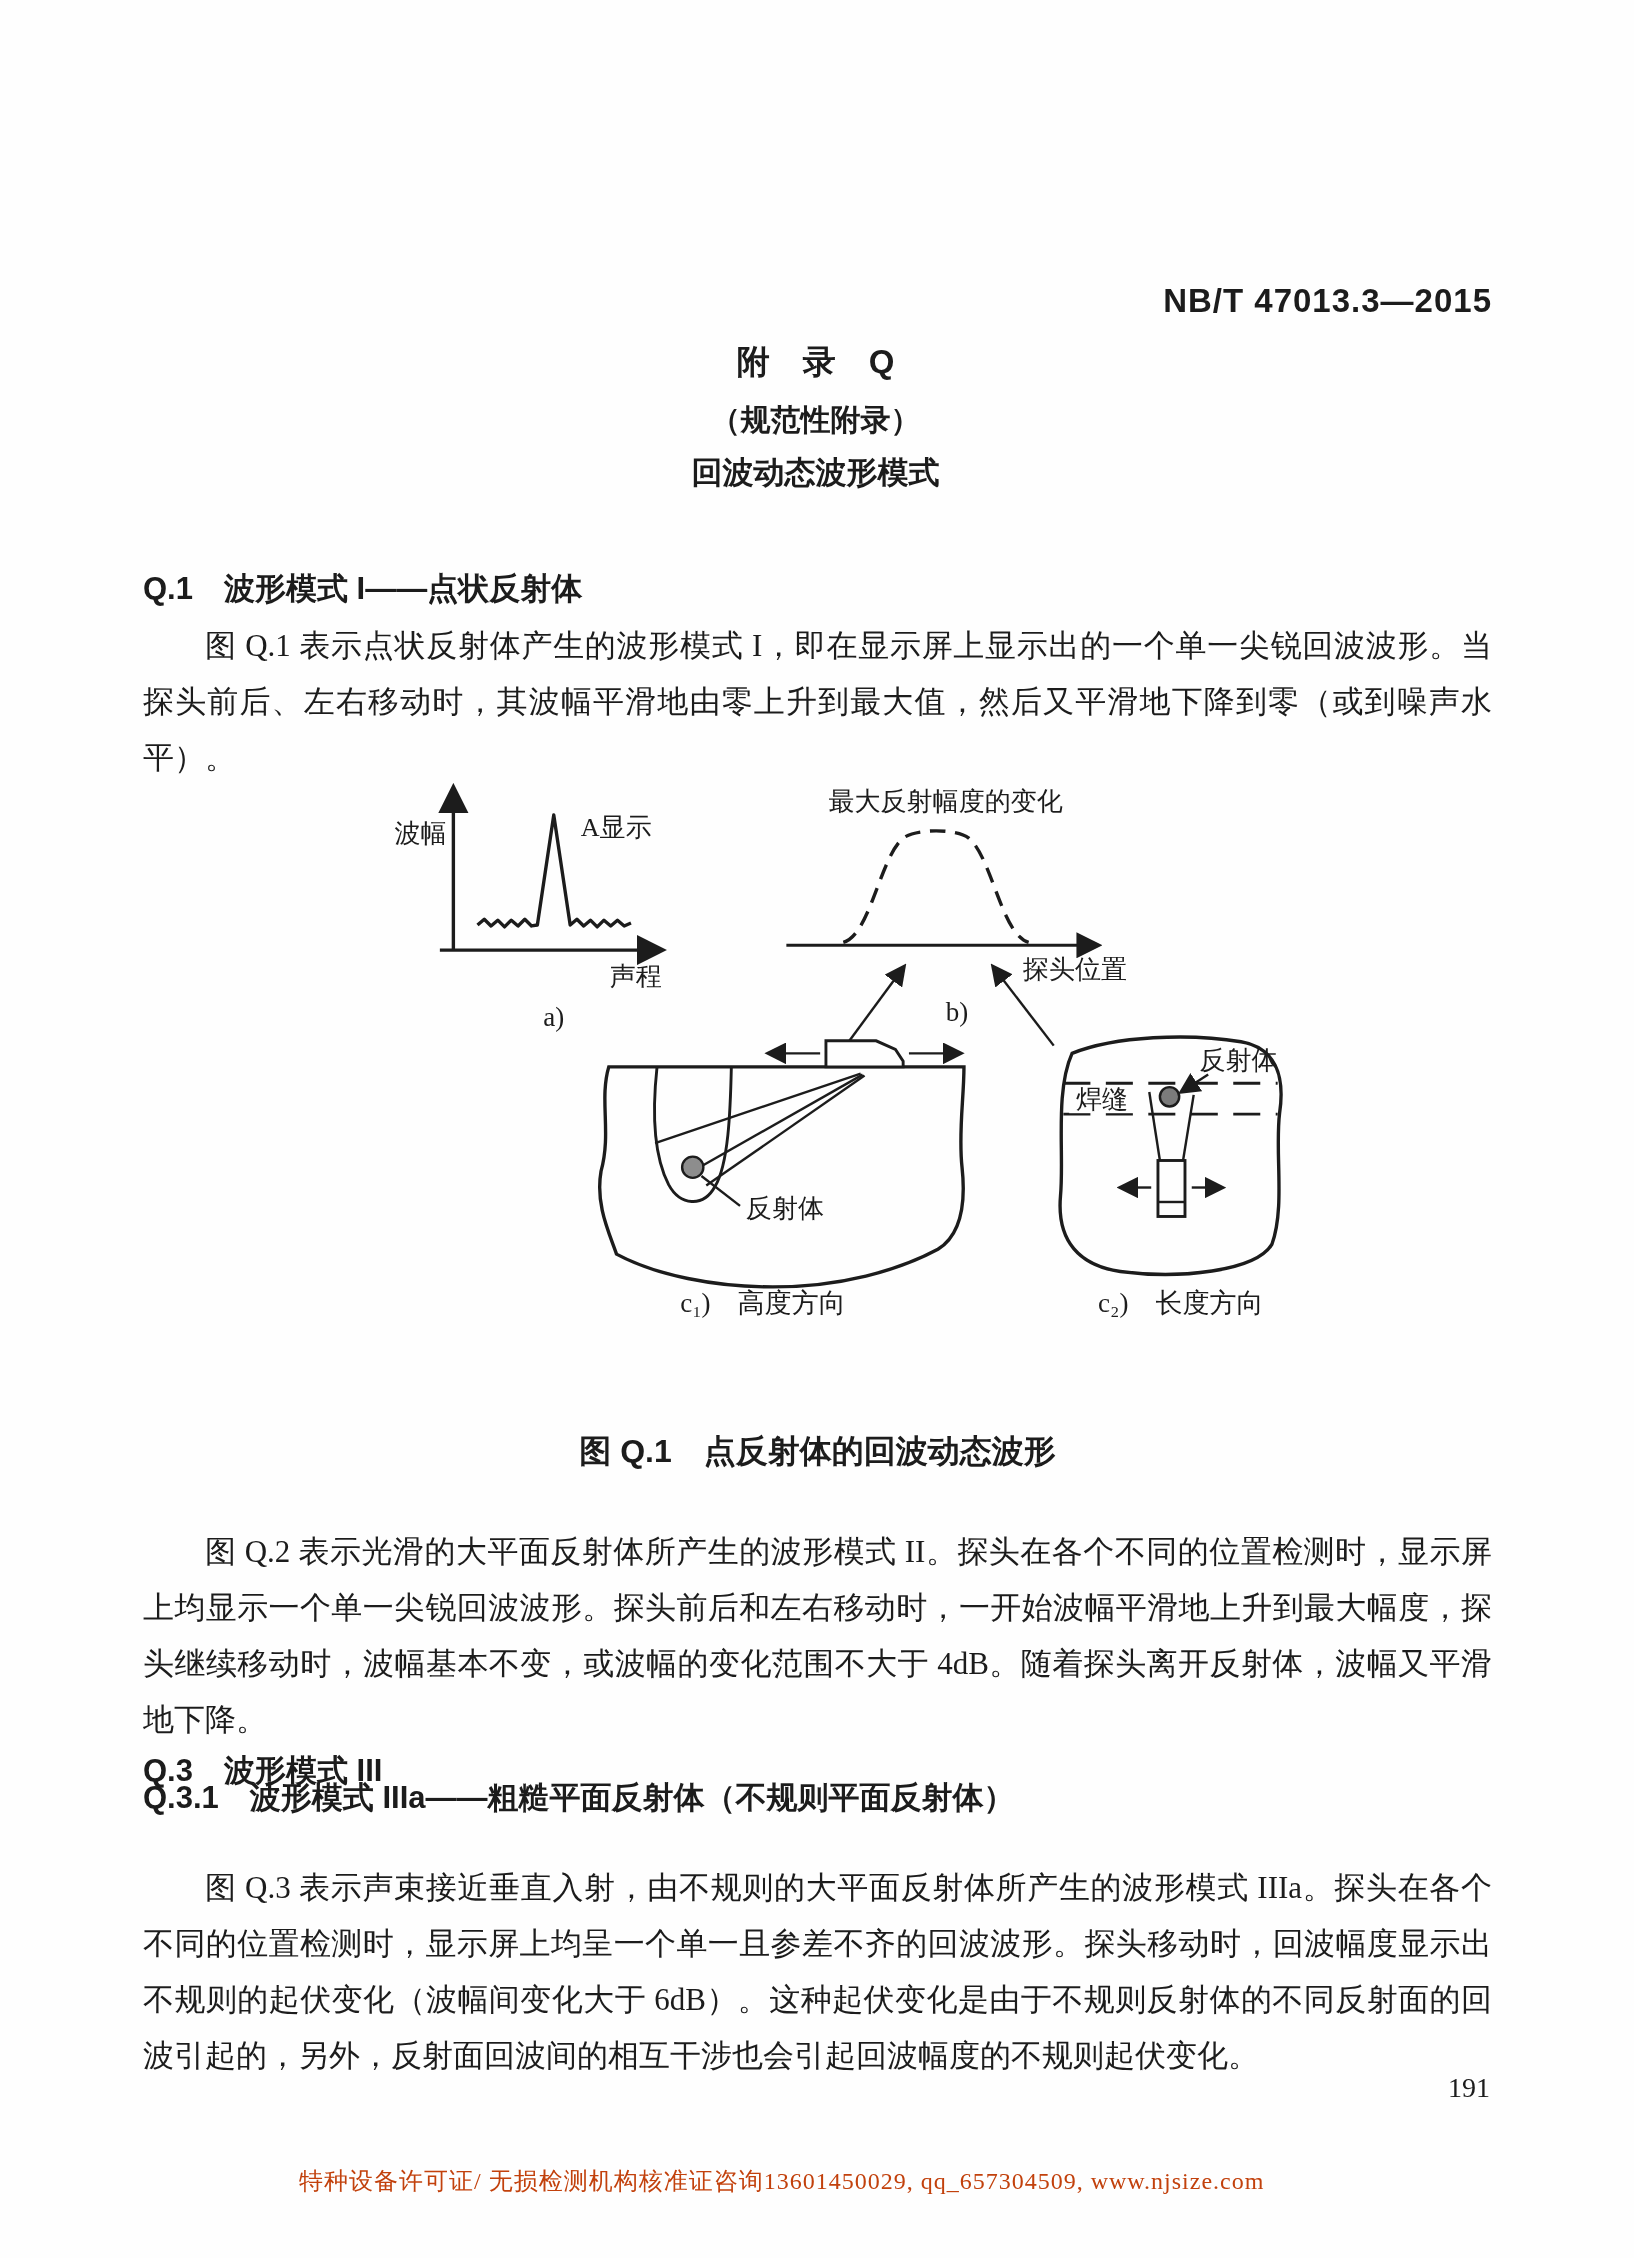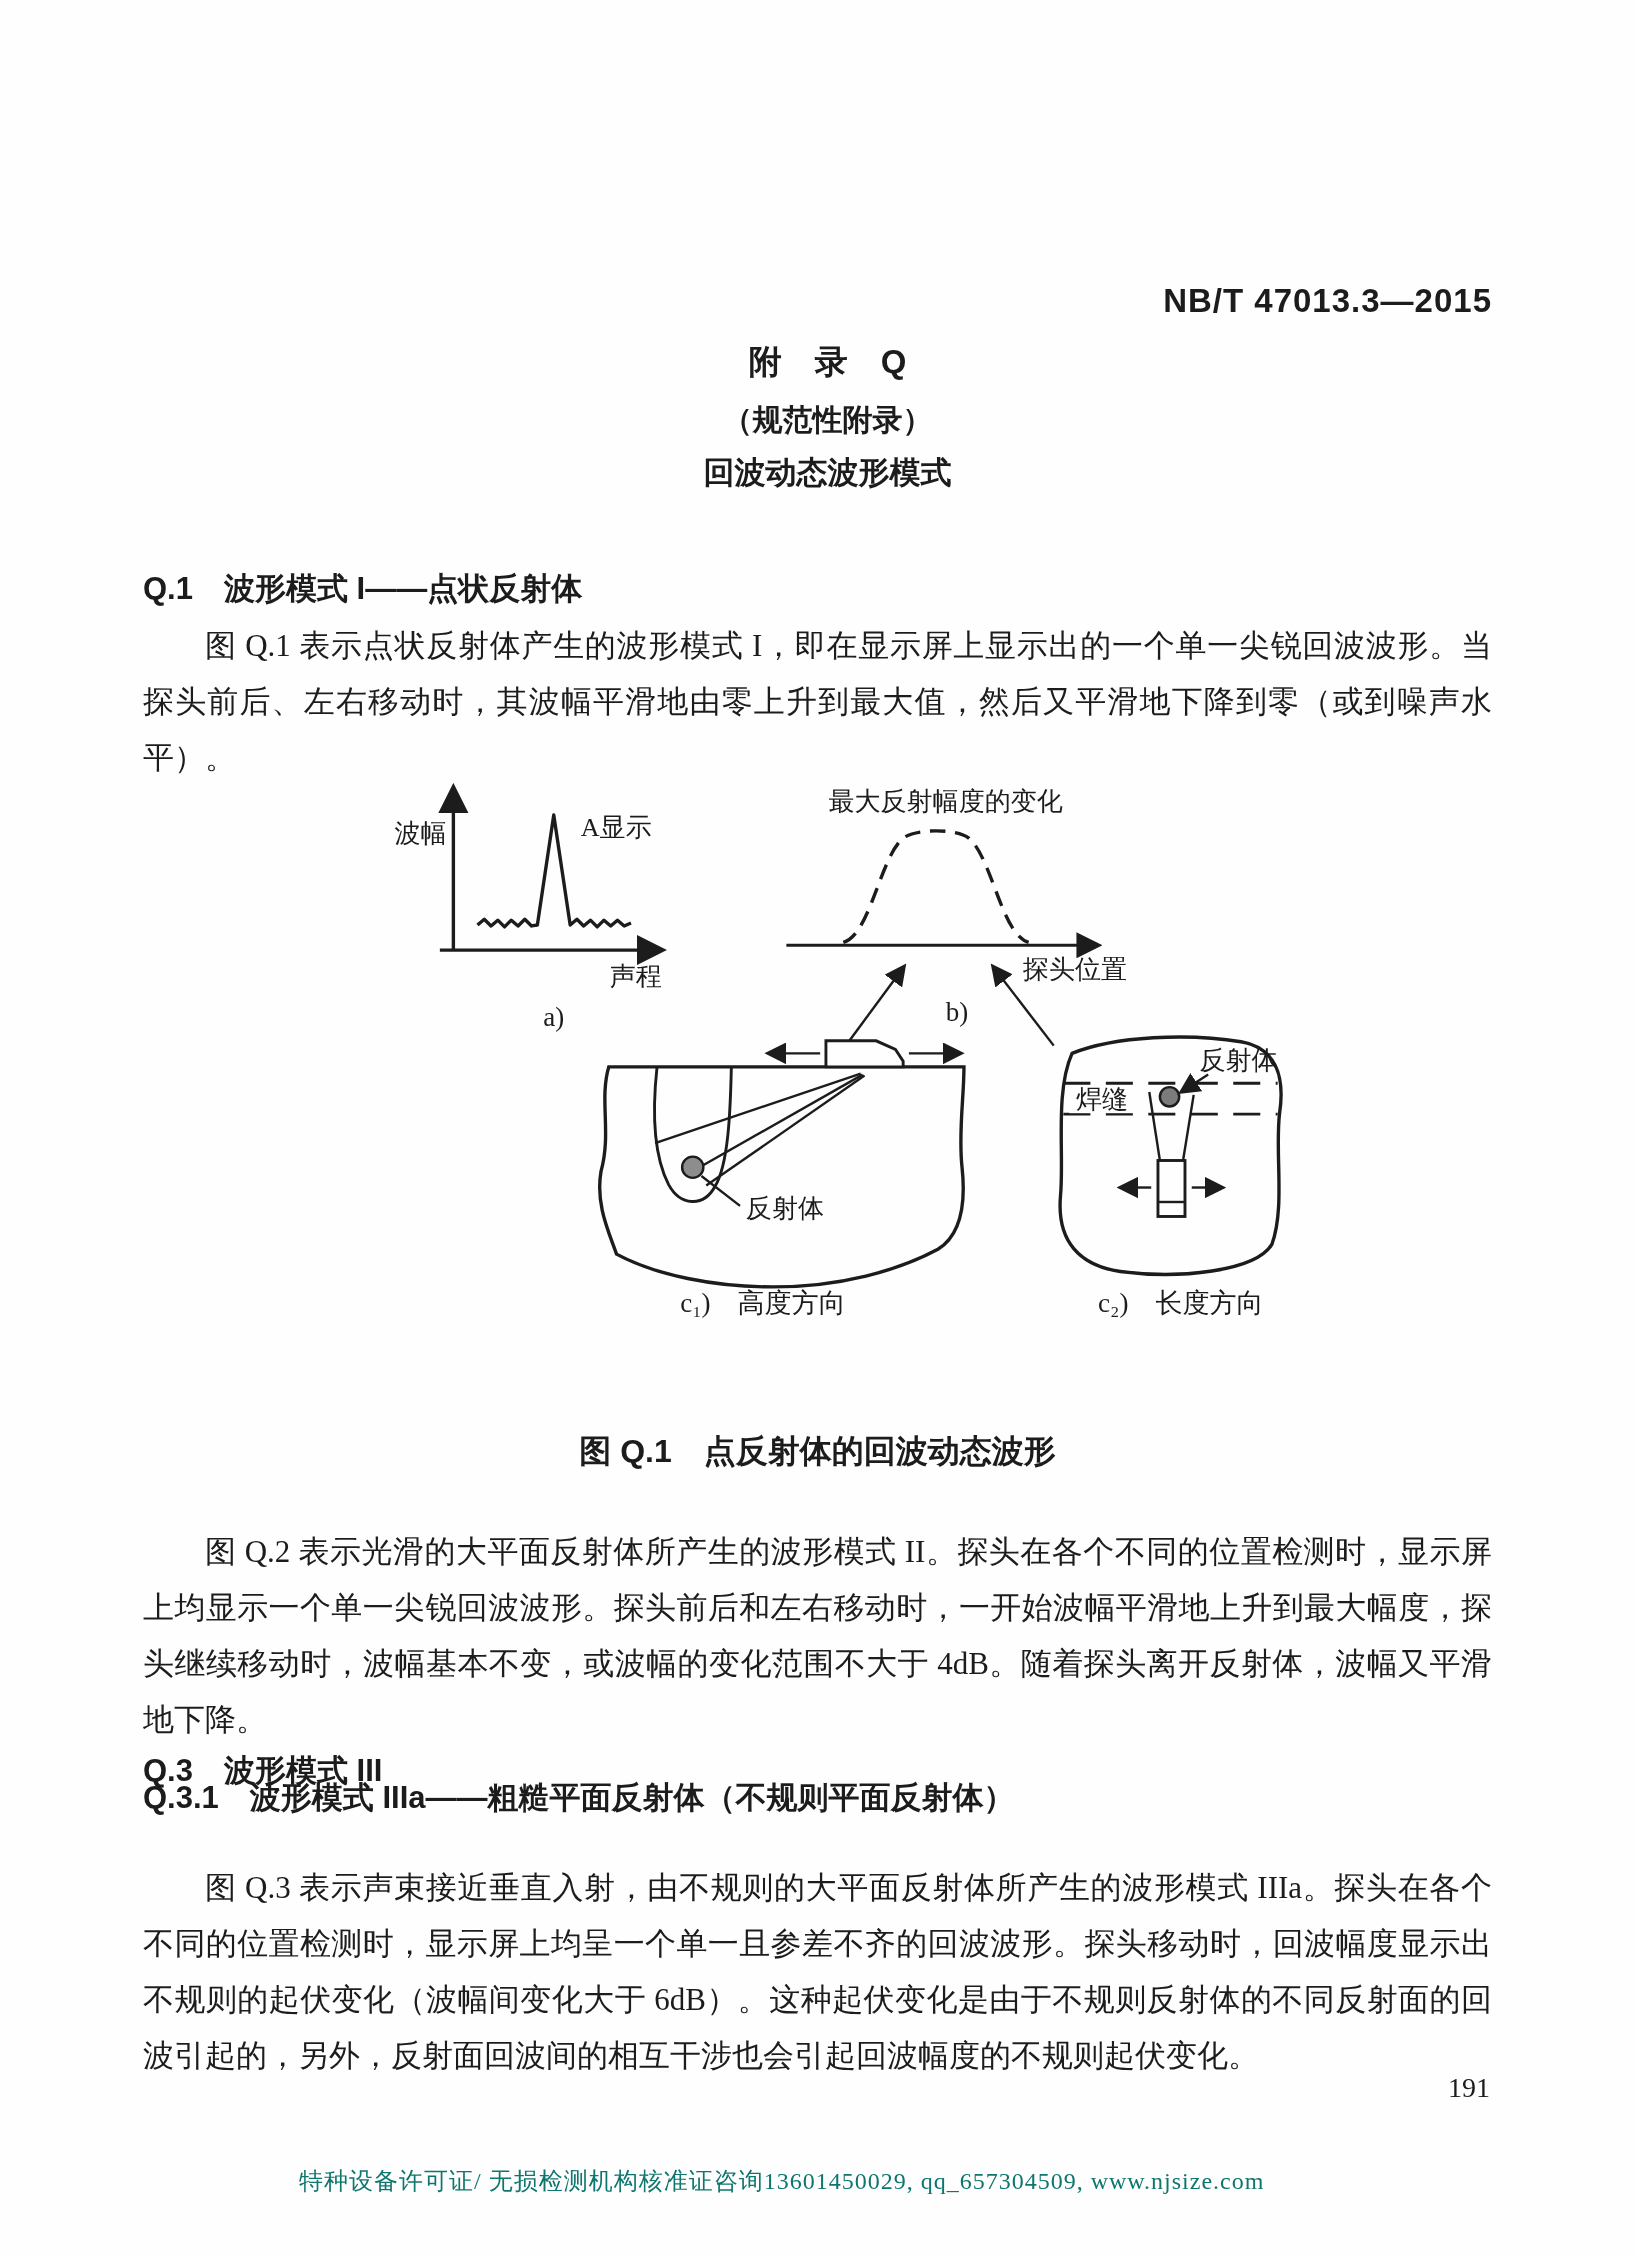--- a/index.html
+++ b/index.html
@@ -6,21 +6,21 @@
   .page {
     position:relative; width:1635px; height:2258px; margin:0 auto;
     background:#fefefe; overflow:hidden; color:#1c1c1c;
     font-family:"Liberation Serif", serif;
   }
   .header-code {
     position:absolute; top:282px; right:143px;
     font-family:"Liberation Sans", sans-serif;
     font-size:33px; font-weight:bold; letter-spacing:1px;
   }
-  .title { position:absolute; left:153px; width:1349px; text-align:center;
+  .title { position:absolute; left:141px; width:1349px; text-align:center;
     font-family:"Liberation Sans", sans-serif; font-weight:bold; }
   .t1 { top:340px; font-size:33px; }
   .t2 { top:400px; font-size:30px; }
   .t3 { top:452px; font-size:31px; }
   .h {
     position:absolute; left:143px; width:1349px;
     font-family:"Liberation Sans", sans-serif;
     font-weight:bold; font-size:31px;
   }
   .q1  { top:568px; }
@@ -38,21 +38,21 @@
   .figure { position:absolute; left:270px; top:755px; }
   .figure text { font-family:"Liberation Serif", serif; font-size:27px; fill:#1c1c1c; }
   .figure .sub { font-size:28px; }
   .figcap {
     position:absolute; left:143px; top:1402px; width:1349px; text-align:center;
     font-family:"Liberation Sans", sans-serif; font-weight:bold; font-size:32px;margin-top:28px;
   }
   .pagenum { position:absolute; top:2072px; right:145px; font-size:28px; }
   .footer {
     position:absolute; top:2165px; left:299px;
-    font-size:24px; color:#0f766e; letter-spacing:1px;
+    font-size:24px; color:#c2410c; letter-spacing:1px;
   }
 </style>
 </head>
 <body>
 
 <div class="page">
 
   <div class="header-code">NB/T 47013.3—2015</div>
 
   <div class="title t1">附　录　Q</div>

